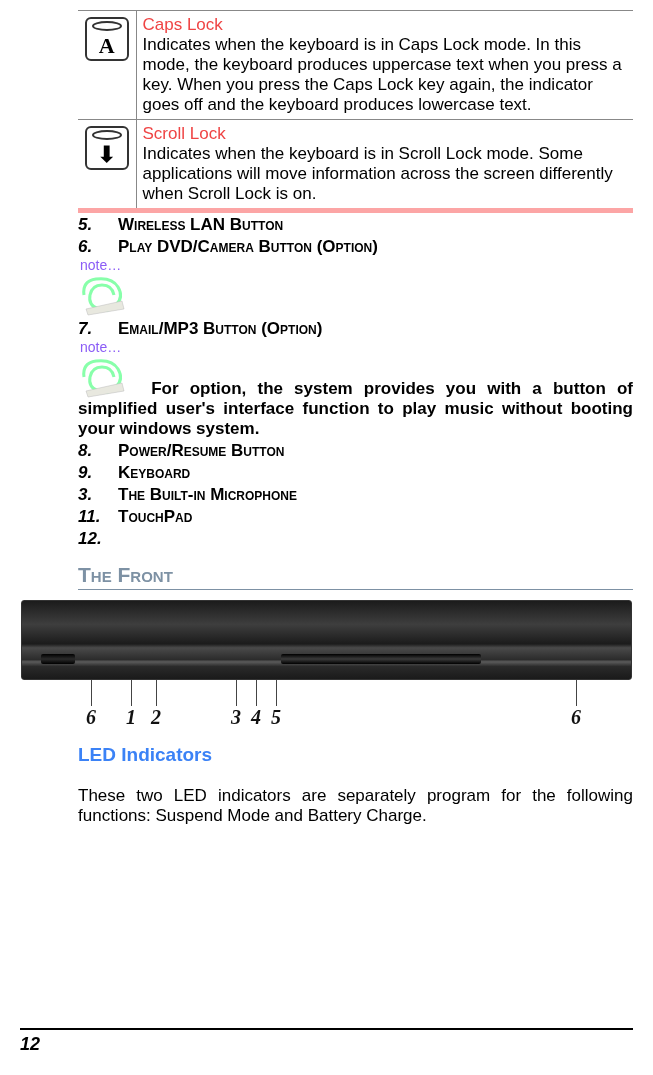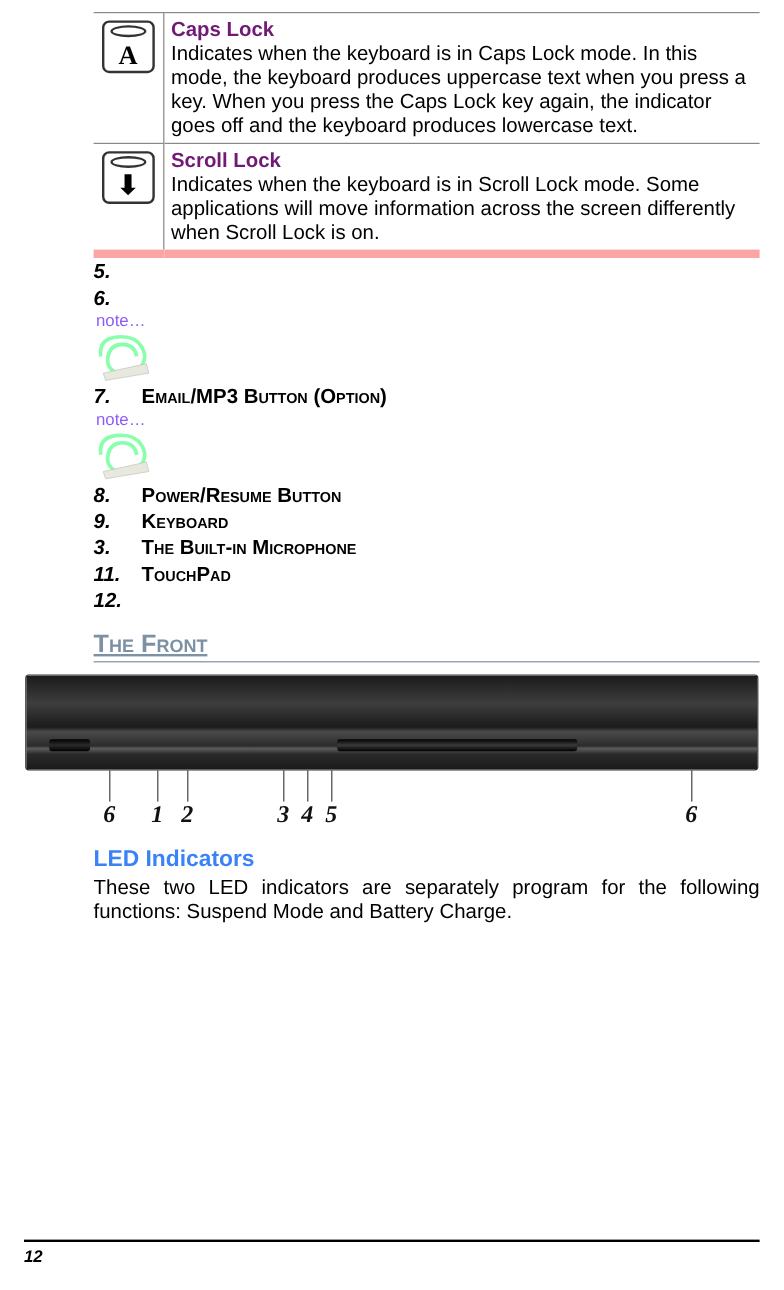--- a/index.html
+++ b/index.html
@@ -17,21 +17,21 @@
     border-collapse: collapse;
     width: 100%;
     margin-bottom: 0;
   }
   table.indicator td {
     border-top: 1px solid #888;
     border-right: 1px solid #888;
     padding: 4px 6px;
     vertical-align: top;
   }
-  table.indicator tr:last-child td { border-bottom: 7px solid #fca5a5; }
+  table.indicator tr:last-child td { border-bottom: 5px solid #fca5a5; }
   table.indicator td:last-child { border-right: none; }
   td.icon-cell {
     width: 58px;
     text-align: center;
     border-left: none;
   }
   .led-icon-box {
     width: 44px; height: 44px;
     border: 2px solid #333;
     border-radius: 6px;
@@ -49,22 +49,22 @@
     top: 2px; left: 5px;
   }
   .led-glyph {
     position: absolute;
     top: 14px; left: 0; right: 0;
     text-align: center;
     font-family: "Times New Roman", serif;
     font-size: 22px;
   }
   .blue-title {
-    color: #701a75;
-    font-weight: bold;
+    color: #ef4444;
+    font-weight: normal;
   }
   .list-item {
     display: flex;
     margin: 2px 0 2px;
     padding-left: 58px;
   }
   .list-num {
     font-style: italic;
     font-weight: bold;
     width: 40px;
@@ -97,21 +97,20 @@
     font-weight: bold;
   }
   .section-heading {
     color: #7d91a4;
     font-weight: bold;
     font-variant: small-caps;
     font-size: 21px;
     border-bottom: 1px solid #7d91a4;
     margin: 14px 0 10px 58px;
     padding-bottom: 2px;
-    text-decoration: underline;
   }
   .front-image {
     width: 611px;
     height: 140px;
     position: relative;
     margin: 8px auto 4px;
   }
   .laptop-body {
     width: 611px; height: 80px;
     background: linear-gradient(#1b1b1b, #3e3e3e 30%, #1b1b1b 55%, #4a4a4a 60%, #2c2c2c 75%, #5b5b5b 78%, #2a2a2a 84%, #1a1a1a);
@@ -145,33 +144,33 @@
   .led-heading {
     color: #3b82f6;
     font-weight: bold;
     font-size: 19px;
     padding-left: 58px;
     margin-top: 4px;
   }
   .body-para {
     padding-left: 58px;
     text-align: justify;
-    margin-top: 2px;
+    margin-top: 20px;
     line-height: 1.2;
   }
   .page-footer {
     position: absolute;
     bottom: 20px;
     left: 20px;
     right: 20px;
     border-top: 2px solid #000;
     padding-top: 4px;
     font-style: italic;
     font-weight: bold;
-    font-size: 14px;
+    font-size: 18px;
   }
   .note-combined {
     padding-left: 58px;
     margin-top: 2px;
     text-align: justify;
   }
   .note-combined .note-clip { margin-right: 4px; }
 </style>
 </head>
 <body>
@@ -200,23 +199,25 @@
     <td>
       <span class="blue-title">Scroll Lock</span><br>
       <span>Indicates when the keyboard is in Scroll Lock mode.  Some applications will move information across the screen differently when Scroll Lock is on.</span>
     </td>
   </tr>
 </tbody>
   </table>
 
 <div class="list-item">
   <span class="list-num">5.</span>
+  <span class="list-label">Wireless LAN Button</span>
 </div>
 <div class="list-item">
   <span class="list-num">6.</span>
+  <span class="list-label">Play DVD/Camera Button (Option)</span>
 </div>
 
 <div class="note-combined">
   <span class="note-clip">
     <span class="note-label">note…</span>
     <svg class="clip-svg" viewBox="0 0 52 44">
       <path d="M6 22 Q4 8 18 6 Q34 4 40 14 Q46 24 38 32 Q30 40 20 36 Q10 32 12 22 Q14 12 24 12 Q34 12 36 22" fill="none" stroke="#8fa" stroke-width="3"></path>
       <path d="M8 36 L44 28 L46 36 L10 42 Z" fill="#e8e8df" stroke="#bbb" stroke-width="0.5"></path>
     </svg>
   </span>
@@ -228,20 +229,21 @@
 </div>
 
 <div class="note-combined">
   <span class="note-clip">
     <span class="note-label">note…</span>
     <svg class="clip-svg" viewBox="0 0 52 44">
       <path d="M6 22 Q4 8 18 6 Q34 4 40 14 Q46 24 38 32 Q30 40 20 36 Q10 32 12 22 Q14 12 24 12 Q34 12 36 22" fill="none" stroke="#8fa" stroke-width="3"></path>
       <path d="M8 36 L44 28 L46 36 L10 42 Z" fill="#e8e8df" stroke="#bbb" stroke-width="0.5"></path>
     </svg>
   </span>
+  <span class="note-text-inline">For option, the system provides you with a button of simplified user's interface function to play music without booting your windows system.</span>
 </div>
 
 <div class="list-item">
   <span class="list-num">8.</span>
   <span class="list-label">Power/Resume Button</span>
 </div>
 <div class="list-item">
   <span class="list-num">9.</span>
   <span class="list-label">Keyboard</span>
 </div>

